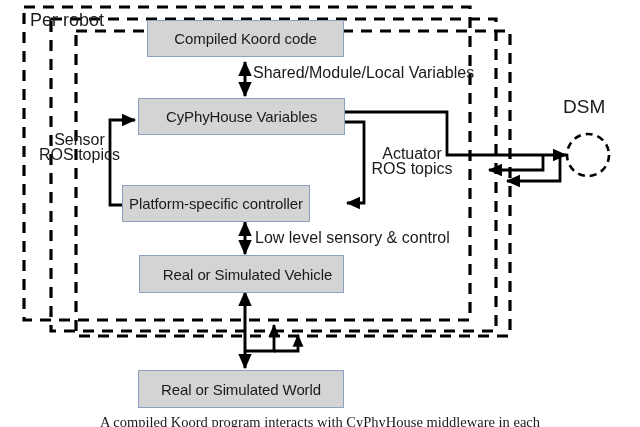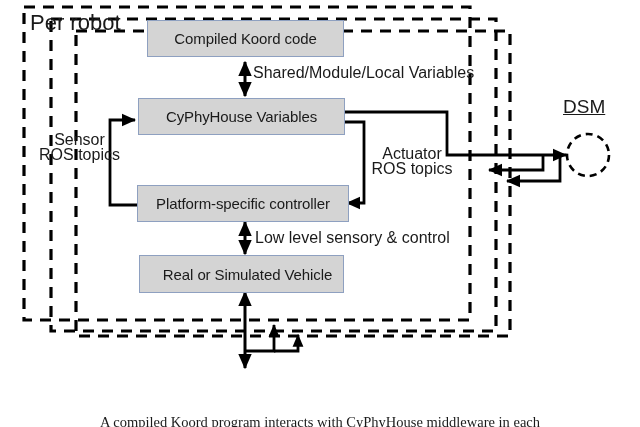--- a/index.html
+++ b/index.html
@@ -43,29 +43,28 @@
     font-size: 16px;
     line-height: 15px;
     white-space: nowrap;
   }
   .edge-label.center {
     text-align: center;
   }
   .group-title {
     position: absolute;
     color: #1a1a1a;
-    font-size: 22px;
+    font-size: 18px;
     white-space: nowrap;
   }
   .dsm-title {
     position: absolute;
     color: #1a1a1a;
     font-size: 19px;
     white-space: nowrap;
-    text-decoration: underline;
   }
   .caption {
     position: absolute;
     left: 0;
     top: 414px;
     width: 640px;
     text-align: center;
     font-family: "Liberation Serif", serif;
     font-size: 14.5px;
     color: #1a1a1a;
@@ -138,24 +137,25 @@
   </svg>
 
   <div class="group-title" style="left:30px; top:10px;">Per robot</div>
 
   <div class="dsm-title" style="left:563px; top:96px;">DSM</div>
 
   <div class="node-box" style="left:147px; top:20px; width:197px; height:37px;">Compiled Koord code</div>
 
   <div class="node-box" style="left:138px; top:98px; width:207px; height:37px;">CyPhyHouse Variables</div>
 
-  <div class="node-box" style="left:137px; top:185px; width:212px; height:37px;">Platform-specific controller</div>
+  <div class="node-box" style="left:122px; top:185px; width:188px; height:37px;">Platform-specific controller</div>
 
   <div class="node-box" style="left:139px; top:255px; width:205px; height:38px;padding-left:12px;">Real or Simulated Vehicle</div>
 
+  <div class="node-box" style="left:138px; top:370px; width:206px; height:38px;">Real or Simulated World</div>
 
   <div class="edge-label" style="left:253px; top:65px;">Shared/Module/Local Variables</div>
 
   <div class="edge-label center" style="left:32px; top:132px; width:95px;">
     <div>Sensor</div>
     <div>ROS topics</div>
   </div>
 
   <div class="edge-label center" style="left:370px; top:146px; width:84px;">
     <div>Actuator</div>

